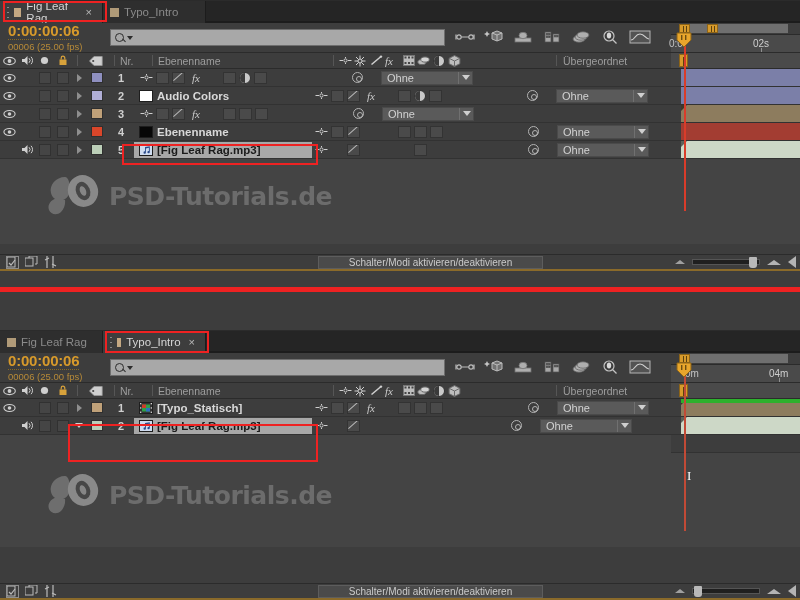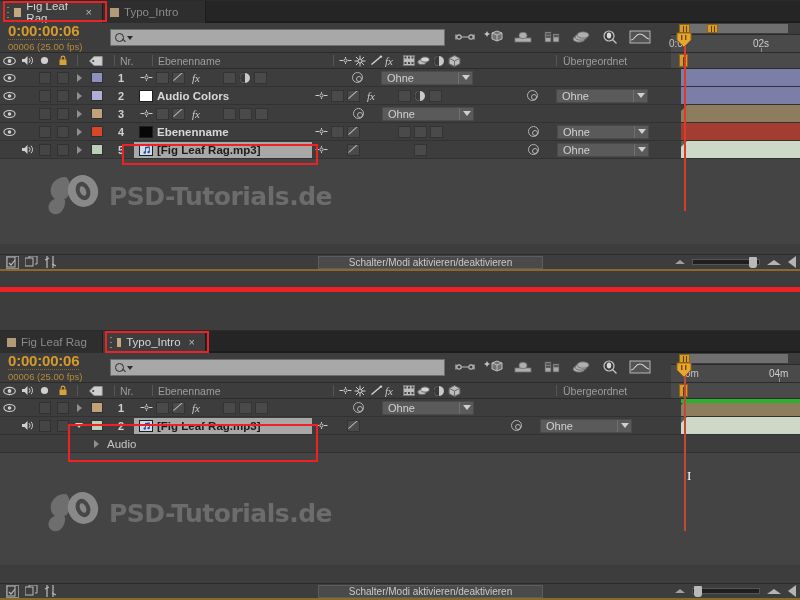--- a/index.html
+++ b/index.html
@@ -927,20 +927,39 @@
         <span class="avcol">
             <span class="box"></span>
           </span>
         <span class="tw">
             <span class="tri"></span>
           </span>
         <span style="width:22px;display:flex;justify-content:center">
             <span class="swatch" style="background:#c0a179"></span>
           </span>
         <span class="numcell">1</span>
+        <span class="namecell" style="width:175px;">
+          <span class="srcicon" style="background:#2b2b2b">
+            <svg width="12" height="10" viewBox="0 0 12 10" style="display:block">
+                <rect width="12" height="10" fill="#333"></rect>
+              <rect x="2" y="1.5" width="8" height="7" fill="#2fa04a"></rect>
+                <rect x="2" y="1.5" width="4" height="3.5" fill="#cf3a2a"></rect>
+              <rect x="6" y="5" width="4" height="3.5" fill="#2f6fc0"></rect>
+              <g fill="#d8d8d8">
+                  <rect x="0" y="0" width="1.3" height="1.3"></rect>
+                  <rect x="0" y="4.3" width="1.3" height="1.3"></rect>
+                  <rect x="0" y="8.6" width="1.3" height="1.3"></rect>
+              <rect x="10.7" y="0" width="1.3" height="1.3"></rect>
+                  <rect x="10.7" y="4.3" width="1.3" height="1.3"></rect>
+                  <rect x="10.7" y="8.6" width="1.3" height="1.3"></rect>
+                </g>
+              </svg>
+            </span>
+          <span class="lname">[Typo_Statisch]</span>
+        </span>
         <span class="swcell" style="margin-left:6px">
           <span style="width:13px;text-align:center">
             <svg width="13" height="9" viewBox="0 0 13 9">
                 <g stroke="#cfcfcf" stroke-width="1" fill="none">
                   <path d="M0.5 4.5h3.5M9 4.5h3.5M6.5 1v1.2M6.5 6.8V8"></path>
                   <circle cx="6.5" cy="4.5" r="1.6"></circle>
                 </g>
               </svg></span>
           <span class="sbox"></span>
           <span class="slash"></span>
@@ -1008,28 +1027,20 @@
           <span class="pselect">
             <span>Ohne</span>
             <span style="display:flex;align-items:center;gap:3px">
                 <span class="psep"></span>
                 <span class="pcar"></span>
               </span>
           </span>
         </span>
       </div>
 
-      <div class="row">
-        <span style="width:92px"></span>
-        <span class="tw" style="margin-left:-3px">
-            <span class="tri"></span>
-          </span>
-        <span style="width:4px"></span>
-        <span class="lname" style="font-weight:normal;color:#c4c4c4;font-size:11.5px">Audio</span>
-      </div>
     </div>
 
     <div class="previewarea" style="height:112px;">
       <div class="wm" style="top:37px">
         <svg width="58" height="46" viewBox="0 0 58 46">
           <g fill="#9a9a9a" opacity=".9">
             <path d="M20 4c-9 0-16 8-14 16 1.6 6.6 8 9 13 6.6 4-2 6-6 6-10C25 11 23.6 4 20 4z"></path>
             <path d="M13 25c-7 1-11 7-9 12 1.8 4.6 8 5.6 12 2 3.2-3 4.6-8 4-12z"></path>
           </g>
           <g fill="#c2c2c2">

